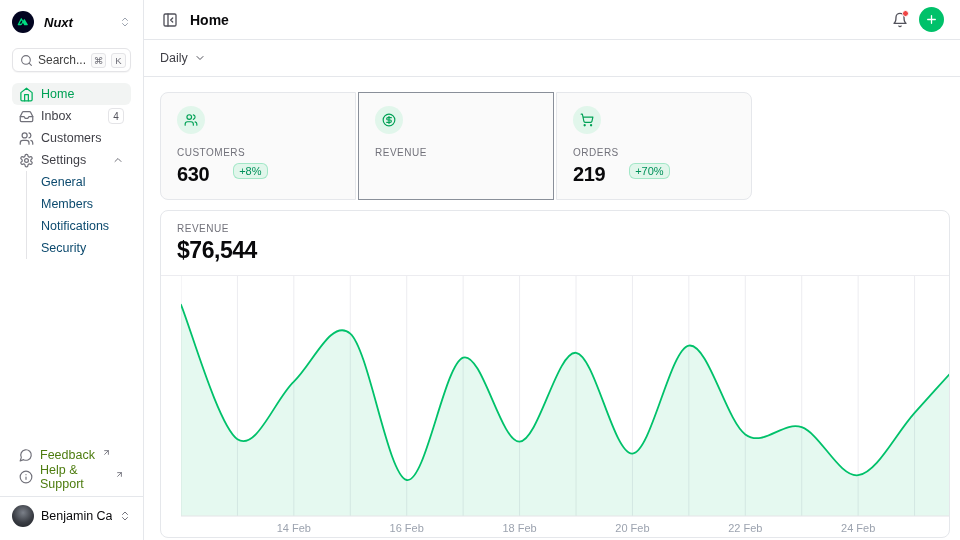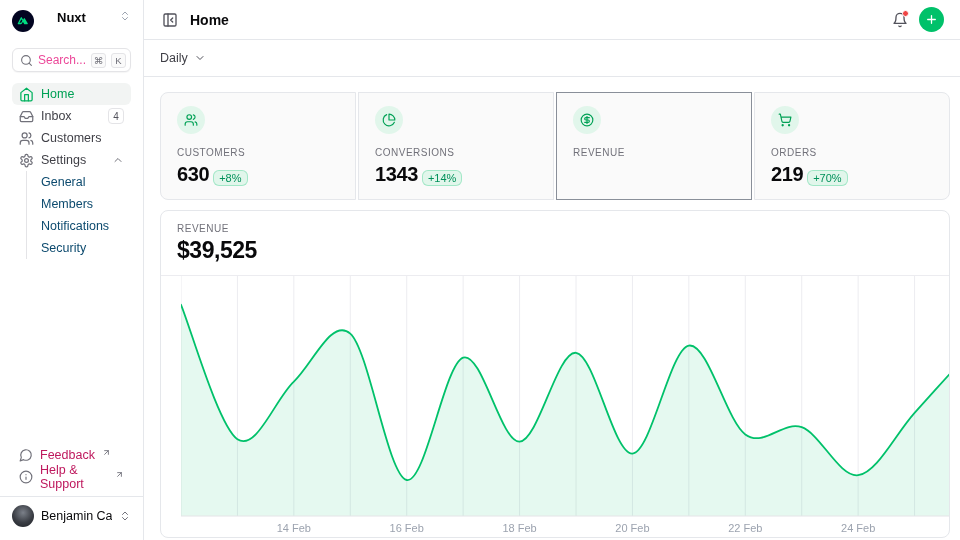--- a/index.html
+++ b/index.html
@@ -5,45 +5,45 @@
   * { margin:0; padding:0; box-sizing:border-box; }
   html,body { width:960px; height:540px; overflow:hidden; background:#fff;
     font-family:"Liberation Sans","DejaVu Sans",sans-serif; color:#09090b; }
   body { display:flex; }
   svg { display:block; }
   .icn { flex-shrink:0; }
 
   
   .sidebar { width:144px; flex-shrink:0; border-right:1px solid #e5e7eb;
     padding:10px 12px 12px; display:flex; flex-direction:column; }
-  .ws-row { display:flex; align-items:flex-start; gap:23px; height:24px; border-radius:6px; cursor:pointer; }
+  .ws-row { display:flex; align-items:center; gap:10px; height:24px; border-radius:6px; cursor:pointer;font-style:italic; }
   .ws-logo { width:22px; height:22px; border-radius:50%; background:#020420;
     display:flex; align-items:center; justify-content:center; }
   .ws-name { font-size:13px; font-weight:700; flex:1; }
   .search-box { margin-top:14px; height:24px; border:1px solid #e4e4e7; border-radius:6px;
     background:#fff; box-shadow:0 1px 1px rgba(0,0,0,.04); display:flex; align-items:center;
     gap:5px; padding:0 4px 0 7px; cursor:text; }
-  .search-box .ph { flex:1; font-size:12px; color:#ec4899; }
+  .search-box .ph { flex:1; font-size:12px; color:#404040; }
   .kbd { min-width:15px; height:15px; padding:0 3px; border:1px solid #e4e4e7; border-radius:3px;
     background:#fafafa; font-size:9.5px; color:#71717a; display:flex; align-items:center; justify-content:center; }
   .nav { margin-top:11px; flex:0 0 auto; }
   .nav-item { height:22px; display:flex; align-items:center; gap:7px; padding:0 7px;
     border-radius:6px; font-size:12.5px; font-weight:500; color:#3f3f46; cursor:pointer; }
   .nav-item .icn { color:#71717a; }
   .nav-item.active { background:#f2f4f3; color:#00a155; }
   .nav-item.active .icn { color:#00b15e; }
   .nav-item .lbl { flex:1; }
   .count-badge { min-width:16px; height:16px; padding:0 4px; border:1px solid #e4e4e7; border-radius:4px;
     font-size:10px; color:#52525b; display:flex; align-items:center; justify-content:center; background:#fff; }
   .children { margin-left:14px; border-left:1px solid #e4e4e7; padding-left:10px; }
   .child-item { height:22px; display:flex; align-items:center; font-size:12.5px; font-weight:500;
     color:#0c4a6e; cursor:pointer; border-radius:6px; padding:0 4px; }
   .side-bottom { margin-top:auto; }
   .link-row { height:22px; display:flex; align-items:center; gap:7px; padding:0 7px;
-    font-size:12.5px; font-weight:500; color:#be185d; cursor:pointer; border-radius:6px; }
+    font-size:12.5px; font-weight:500; color:#4d7c0f; cursor:pointer; border-radius:6px; }
   .link-row .icn { color:#71717a; }
   .ext { color:#9ca3af; transform:translateY(-3px); }
   .side-divider { border-top:1px solid #e5e7eb; margin:8px -12px 0; }
   .user-row { margin-top:7px; height:24px; display:flex; align-items:center; gap:7px; cursor:pointer; }
   .avatar { width:22px; height:22px; border-radius:50%;
     background:radial-gradient(circle at 50% 35%, #7b8089 0%, #3a3d44 55%, #1d1f24 100%); }
   .user-name { font-size:12.5px; font-weight:500; flex:1; white-space:nowrap; overflow:hidden; }
 
   
   .main { flex:1; display:flex; flex-direction:column; min-width:0; }
@@ -69,21 +69,21 @@
   
   .stats { display:grid; grid-template-columns:repeat(4,1fr); gap:2px; height:105px; }
   .stat-card { background:#fafafa; border:1px solid #e5e7eb; padding:13px 16px; cursor:pointer; position:relative; }
   .stat-card:first-child { border-radius:8px 0 0 8px; }
   .stat-card:last-child { border-radius:0 8px 8px 0; }
   .stat-card.selected { border-color:#898f99; }
   .stat-icon { width:28px; height:28px; border-radius:50%; background:#e1f6eb;
     display:flex; align-items:center; justify-content:center; color:#00a155; }
   .stat-label { margin-top:13px; font-size:10px; font-weight:500; letter-spacing:.05em;
     color:#71717a; text-transform:uppercase; }
-  .stat-value-row { margin-top:5px; display:flex; align-items:flex-end; gap:4px; }
+  .stat-value-row { margin-top:5px; display:flex; align-items:flex-start; gap:24px; }
   .stat-value { font-size:20px; font-weight:700; letter-spacing:-0.02em; color:#09090b; }
   .delta-badge { font-size:11px; font-weight:500; color:#00915a; background:#e1f6eb;
     border-radius:6px; padding:2px 6px; box-shadow:inset 0 0 0 1px rgba(0,193,106,.28); }
 
   
   .chart-card { margin-top:13px; border:1px solid #e5e7eb; border-radius:8px; height:328px;
     overflow:hidden; background:#fff; }
   .chart-head { padding:12px 16px 10px; height:64px; }
   .chart-label { font-size:10px; font-weight:500; letter-spacing:.05em; color:#71717a; text-transform:uppercase; }
   .chart-value { margin-top:3px; font-size:23px; font-weight:700; letter-spacing:-0.02em; }
@@ -273,33 +273,20 @@
               <path d="M22 21v-2a4 4 0 0 0-3-3.87"></path>
               <path d="M16 3.13a4 4 0 0 1 0 7.75"></path>
             </svg>
         </span>
         <div class="stat-label">CUSTOMERS</div>
         <div class="stat-value-row">
           <span class="stat-value">630</span>
           <span class="delta-badge">+8%</span>
         </div>
       </div>
-      <div class="stat-card">
-        <span class="stat-icon">
-          <svg width="14" height="14" viewBox="0 0 24 24" fill="none" stroke="currentColor" stroke-width="2" stroke-linecap="round" stroke-linejoin="round">
-              <path d="M21.21 15.89A10 10 0 1 1 8 2.83"></path>
-              <path d="M22 12A10 10 0 0 0 12 2v10z"></path>
-            </svg>
-        </span>
-        <div class="stat-label">CONVERSIONS</div>
-        <div class="stat-value-row">
-          <span class="stat-value">1343</span>
-          <span class="delta-badge">+14%</span>
-        </div>
-      </div>
       <div class="stat-card selected">
         <span class="stat-icon">
           <svg width="14" height="14" viewBox="0 0 24 24" fill="none" stroke="currentColor" stroke-width="2" stroke-linecap="round" stroke-linejoin="round">
               <circle cx="12" cy="12" r="10"></circle>
               <path d="M16 8h-6a2 2 0 1 0 0 4h4a2 2 0 1 1 0 4H8"></path>
               <path d="M12 18V6"></path>
             </svg>
         </span>
         <div class="stat-label">REVENUE</div>
       </div>
@@ -315,21 +302,21 @@
         <div class="stat-value-row">
           <span class="stat-value">219</span>
           <span class="delta-badge">+70%</span>
         </div>
       </div>
     </div>
 
     <div class="chart-card">
       <div class="chart-head">
         <div class="chart-label">REVENUE</div>
-        <div class="chart-value">$39,525</div>
+        <div class="chart-value">$76,544</div>
       </div>
       <div class="chart-plot">
         <svg id="chart-svg" width="790" height="264" viewBox="0 0 790 264">
             <line x1="0" x2="0" y1="0" y2="240" stroke="#ececf0" stroke-width="1"></line>
             <line x1="56.42857142857143" x2="56.42857142857143" y1="0" y2="240" stroke="#ececf0" stroke-width="1"></line>
             <line x1="112.85714285714286" x2="112.85714285714286" y1="0" y2="240" stroke="#ececf0" stroke-width="1"></line>
             <line x1="169.28571428571428" x2="169.28571428571428" y1="0" y2="240" stroke="#ececf0" stroke-width="1"></line>
             <line x1="225.71428571428572" x2="225.71428571428572" y1="0" y2="240" stroke="#ececf0" stroke-width="1"></line>
             <line x1="282.14285714285717" x2="282.14285714285717" y1="0" y2="240" stroke="#ececf0" stroke-width="1"></line>
             <line x1="338.57142857142856" x2="338.57142857142856" y1="0" y2="240" stroke="#ececf0" stroke-width="1"></line>

